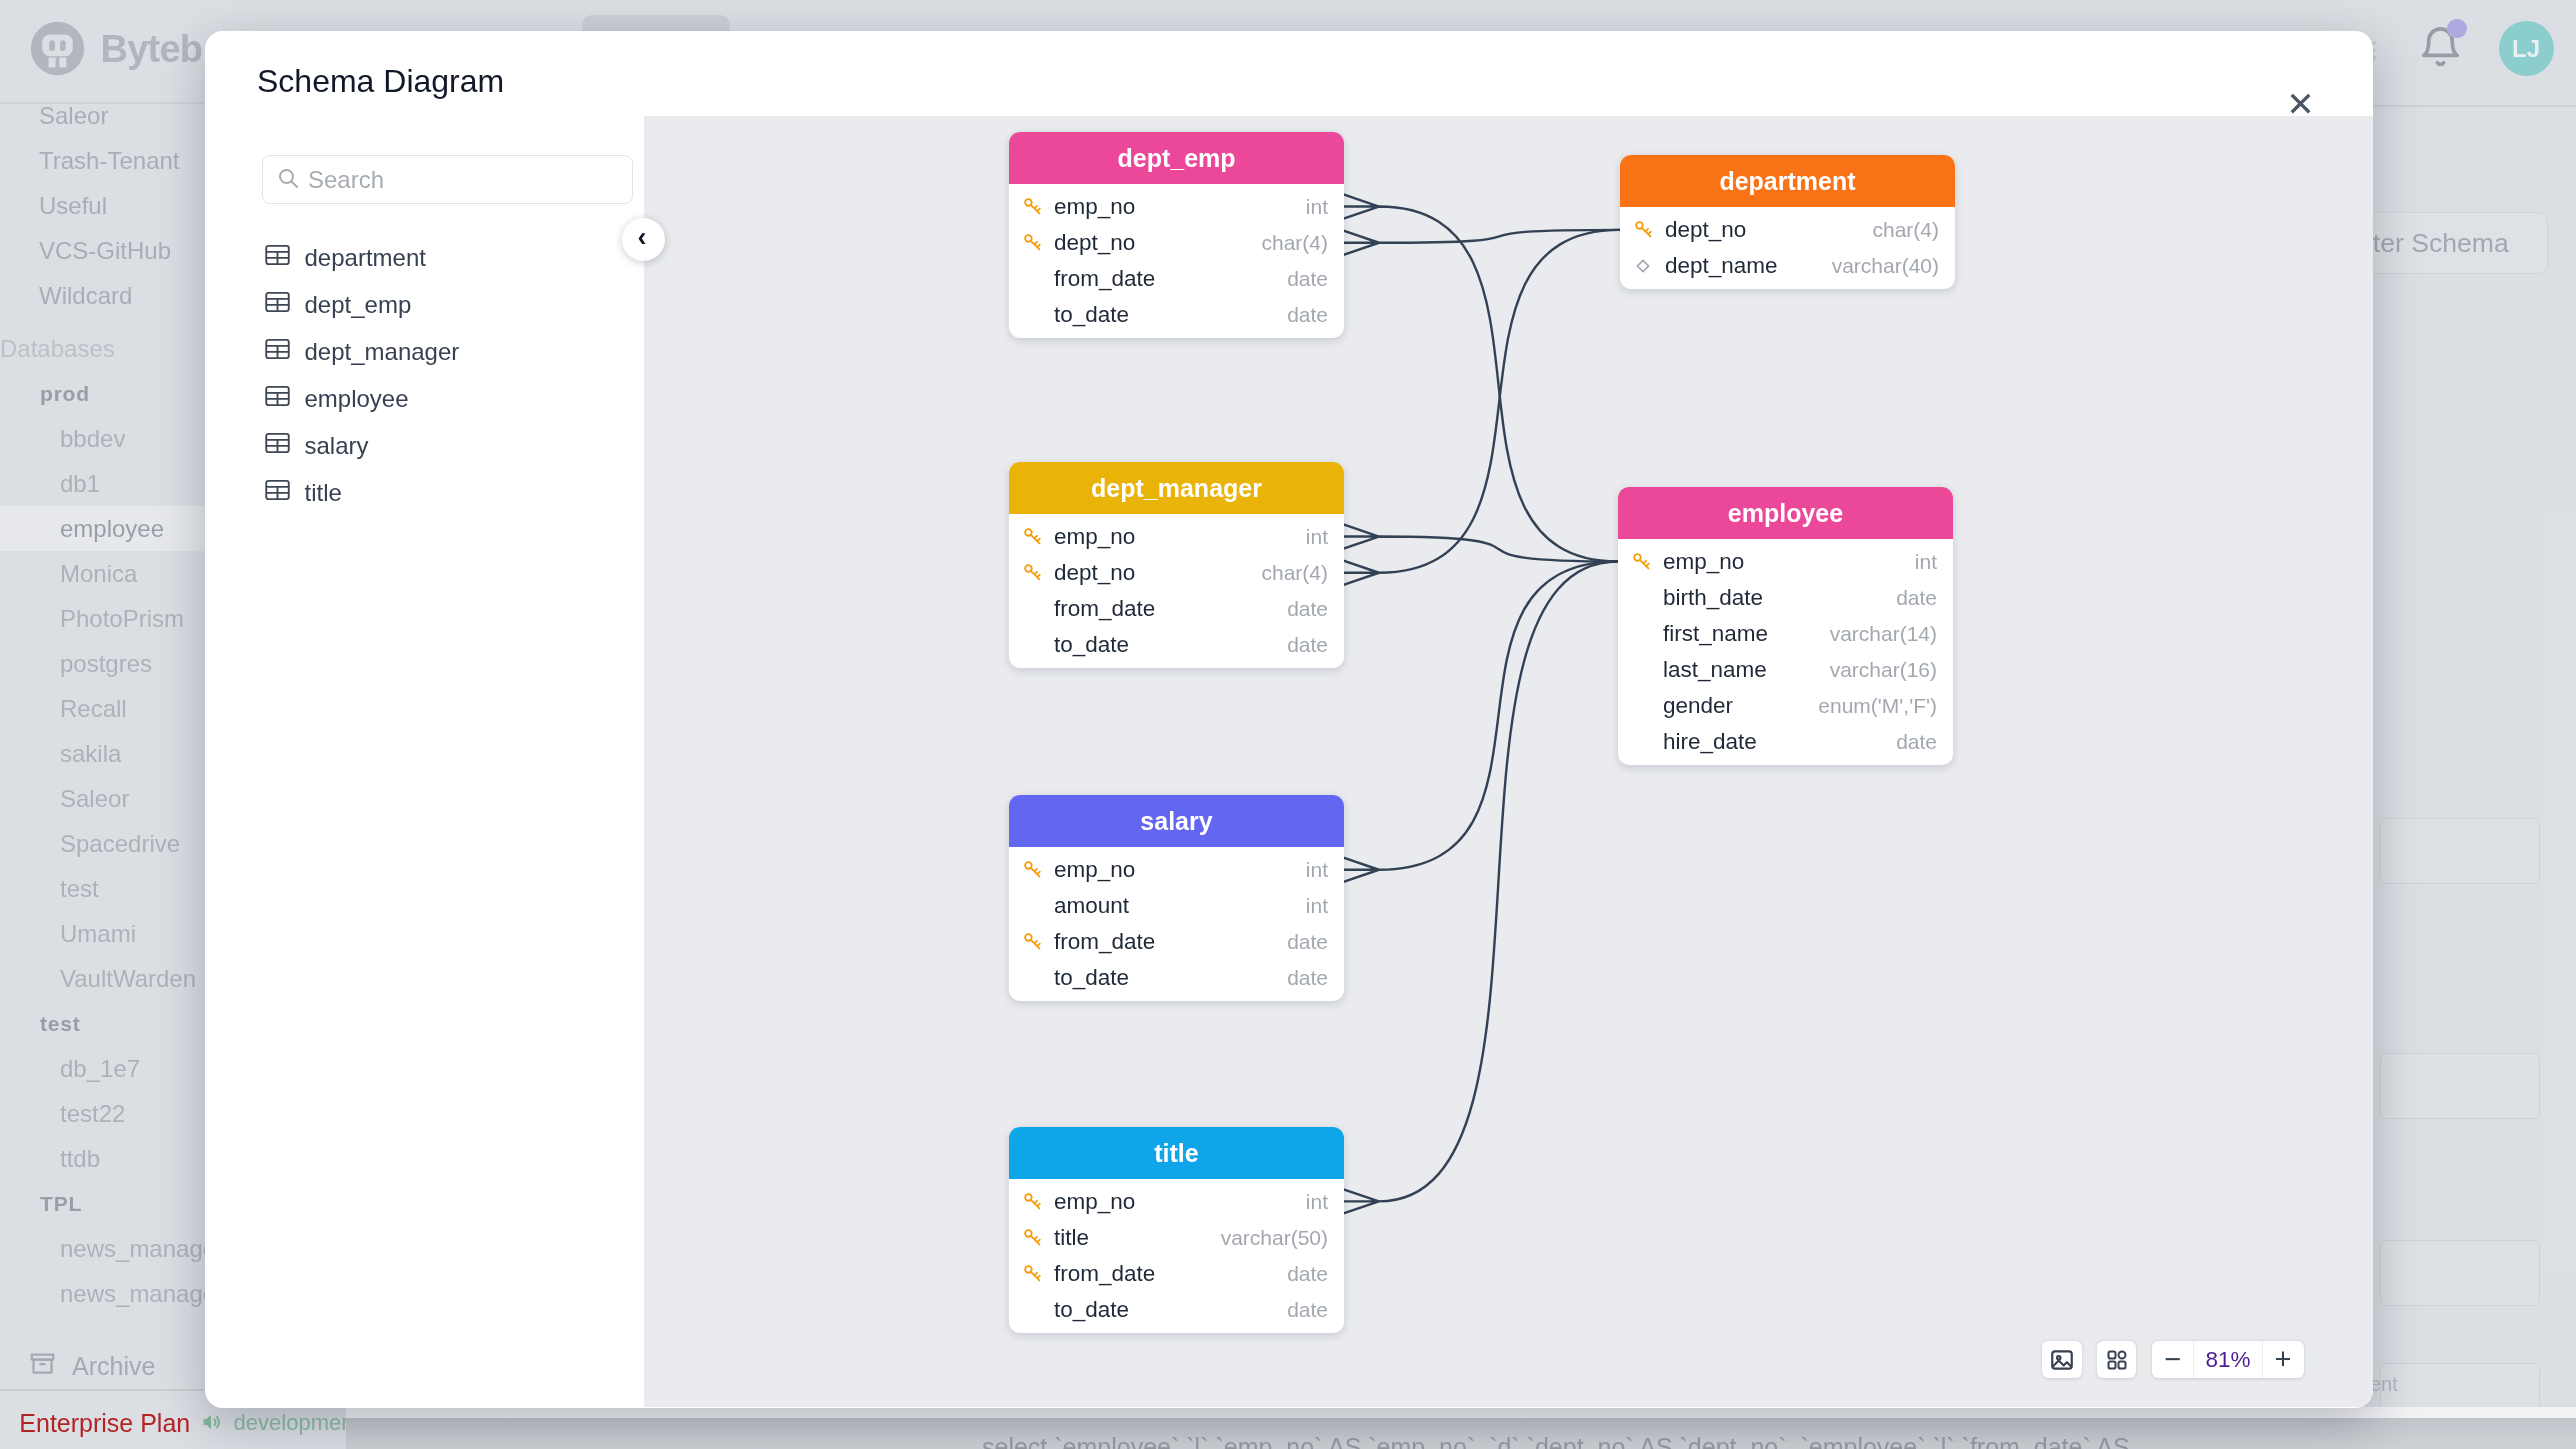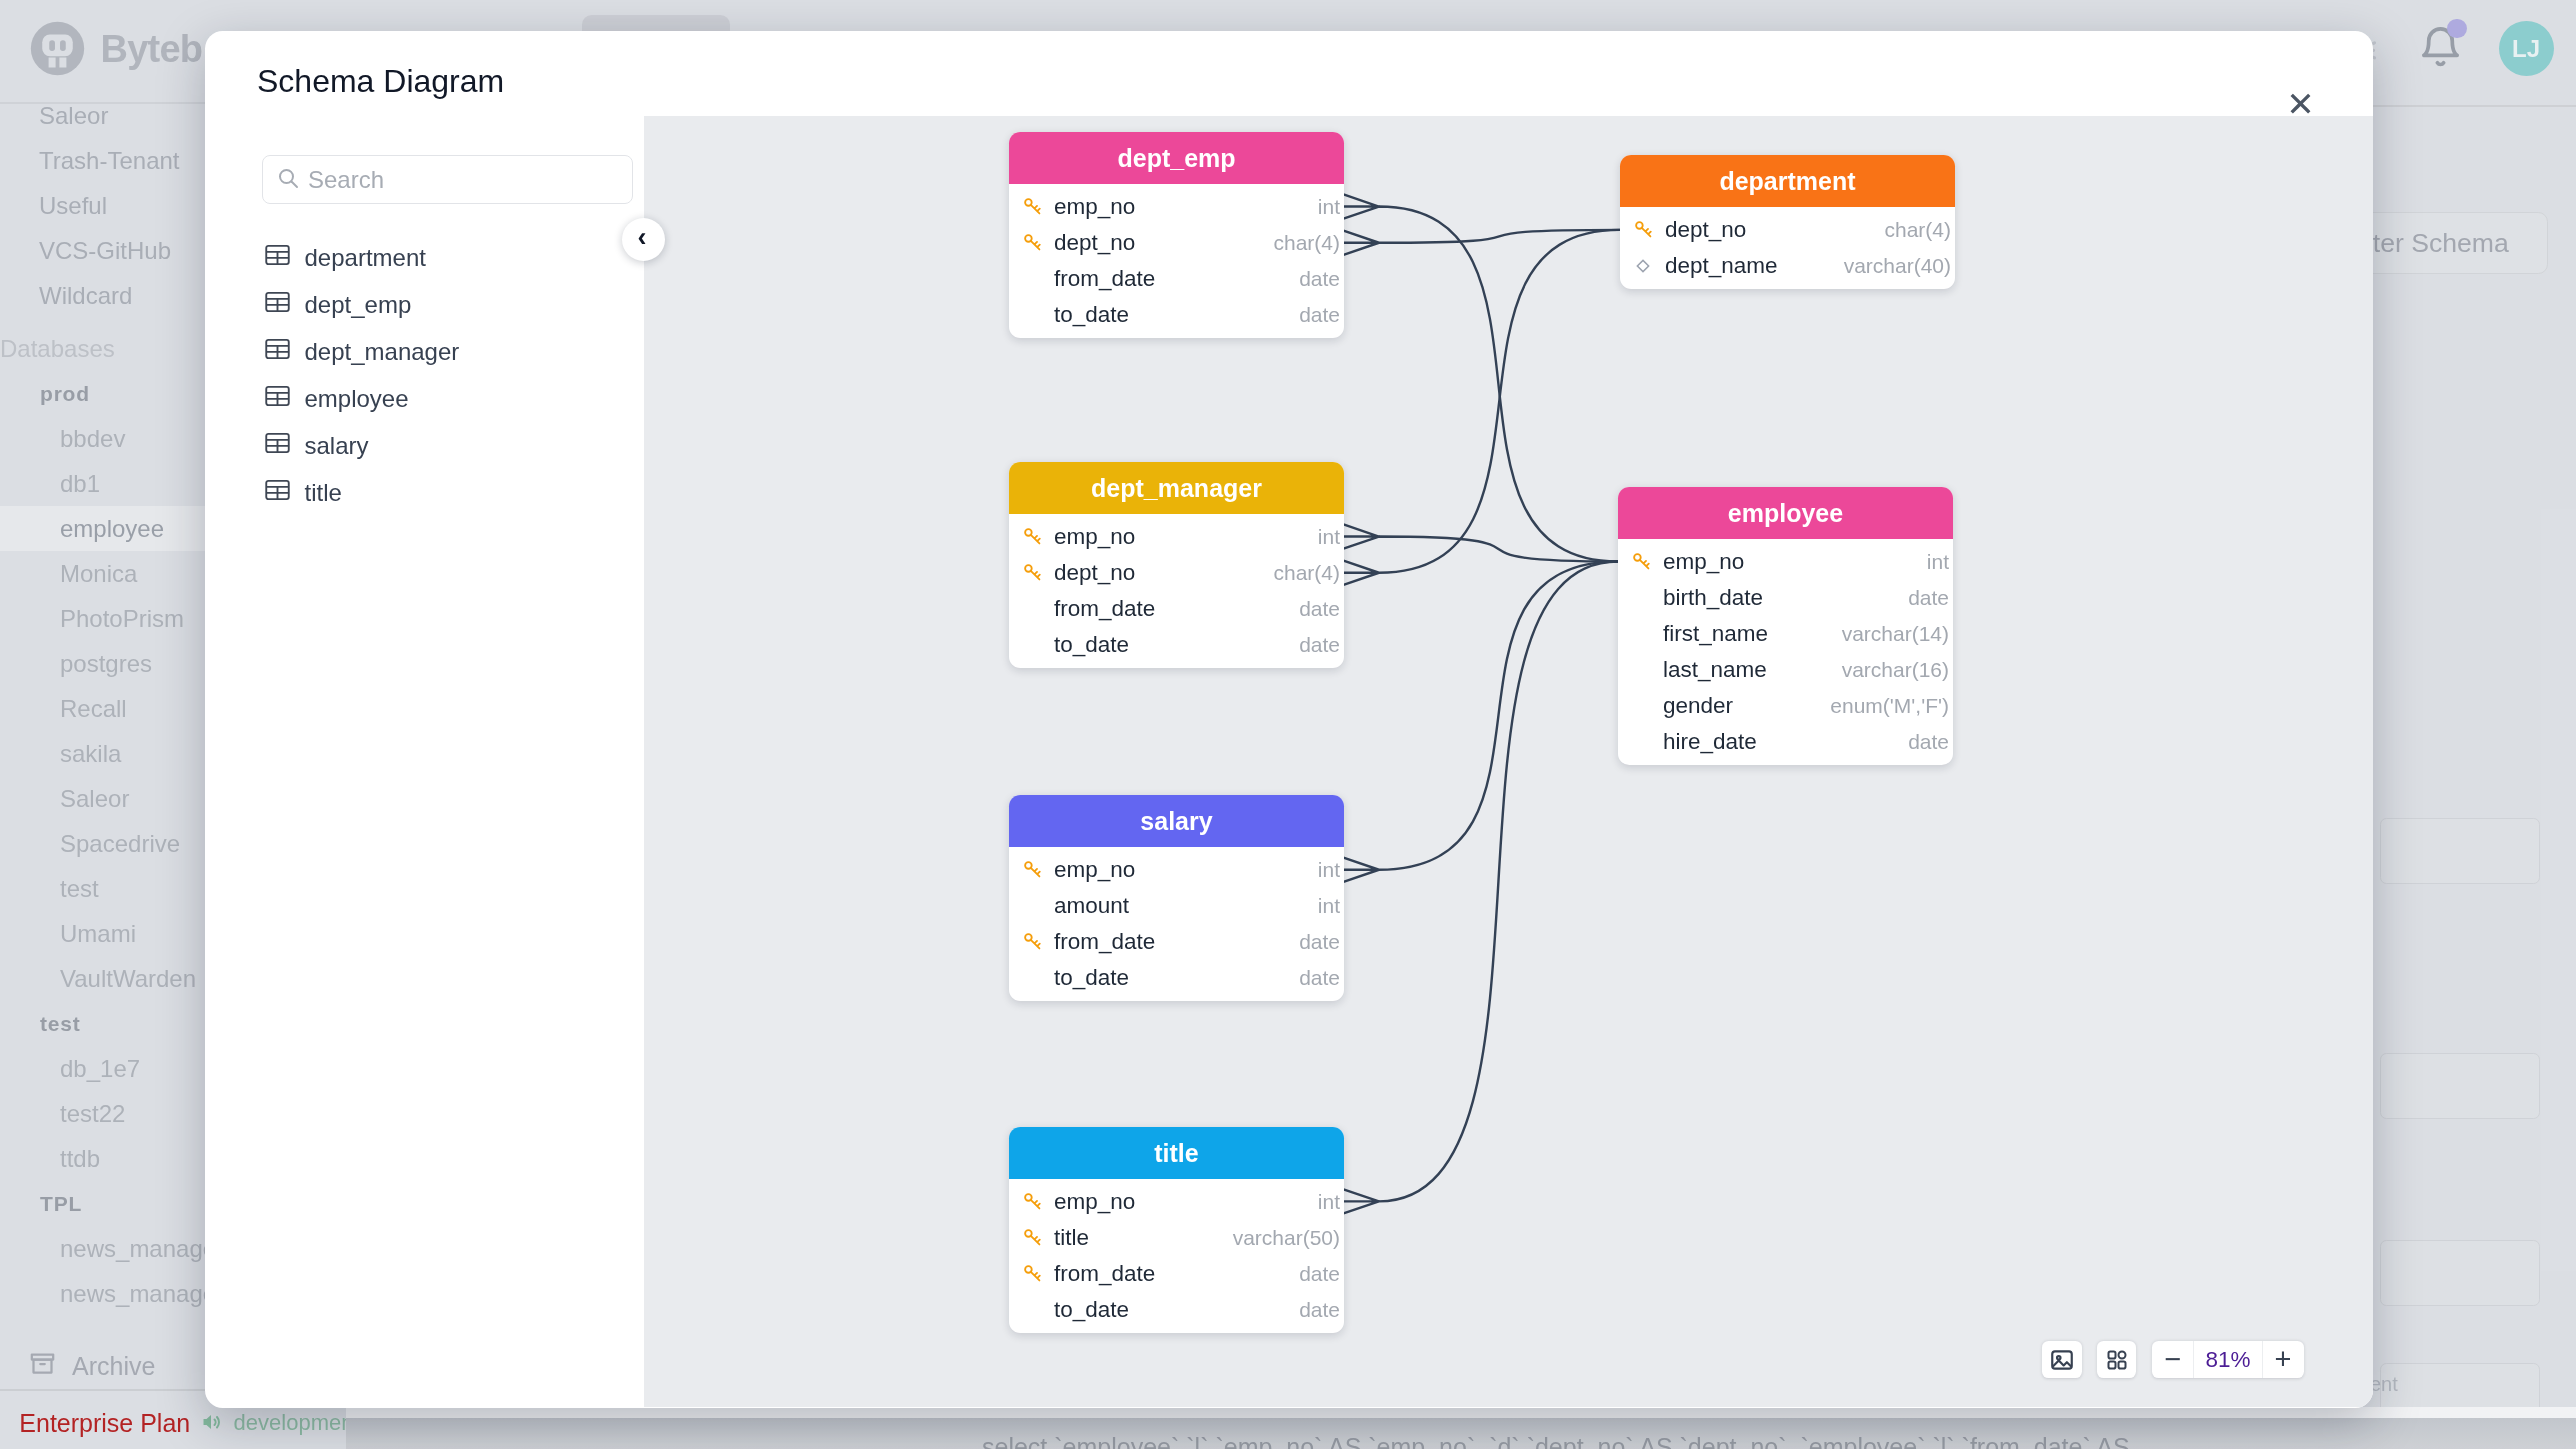--- a/index.html
+++ b/index.html
@@ -51,21 +51,21 @@
   .close-x{position:absolute;right:53px;top:53px;width:39px;height:39px;display:flex;align-items:center;
     justify-content:center;font-size:34px;color:#4b5563;cursor:pointer;}
   .canvas{position:absolute;left:439px;top:85px;width:1729px;height:1291px;background:#e9ebee;}
   #edges{position:absolute;left:0;top:0;}
   
   .card{position:absolute;width:335px;background:#ffffff;border-radius:11.3px;
     box-shadow:0 2.4px 8px rgba(15,23,42,.14);}
   .card-h{height:52px;border-radius:11.3px 11.3px 0 0;display:flex;align-items:center;justify-content:center;
     color:#ffffff;font-size:25px;font-weight:700;}
   .card-b{padding:4.8px 0;}
-  .crow{height:36px;display:flex;align-items:center;padding:0 4px 0 13px;}
+  .crow{height:36px;display:flex;align-items:center;padding:0 16px 0 13px;}
   .crow .ic{width:32px;display:flex;align-items:center;}
   .crow .nm{font-size:22.5px;color:#1f2937;font-weight:500;}
   .crow .tp{margin-left:auto;font-size:21px;color:#a3a8b0;}
   
   .panel{position:absolute;left:44px;top:90px;width:394px;height:1280px;background:#ffffff;}
   .search-box{position:absolute;left:13px;top:34px;width:343px;height:47px;border:1.6px solid #e2e4e8;
     border-radius:8px;display:flex;align-items:center;padding:0 13px;gap:6px;background:#fff;}
   .search-box input{border:none;outline:none;font-size:24px;color:#374151;width:100%;
     font-family:"Liberation Sans",sans-serif;background:transparent;}
   .search-box input::placeholder{color:#a7acb4;}

